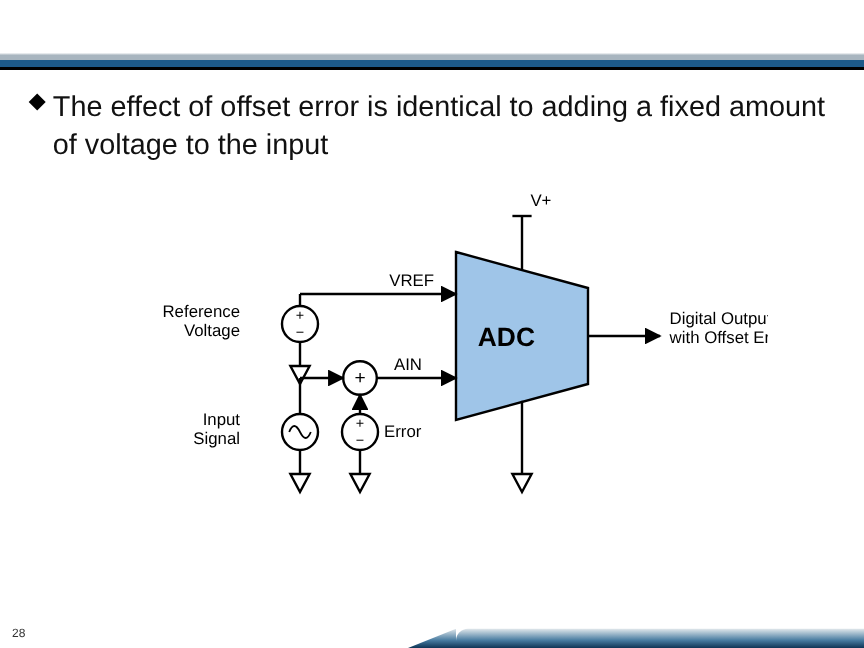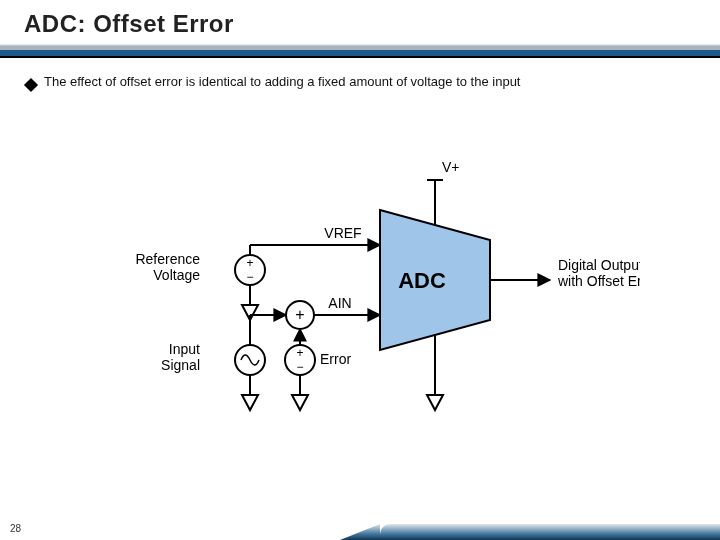--- a/index.html
+++ b/index.html
@@ -40,21 +40,21 @@
       #a8b5bf 2px, #a8b5bf 6px,
       #1d5a8a 6px, #1d5a8a 12px,
       #000000 12px, #000000 14px,
       #ffffff 14px);
   }
   .body-text {
     position: absolute;
     top: 74px;
     left: 44px;
     right: 24px;
-    font-size: 13px;
+    font-size: 24px;
     color: #111;
     line-height: 1.3;
   }
   .bullet-diamond {
     position: absolute;
     top: 80px;
     left: 26px;
     width: 10px;
     height: 10px;
     background: #000;
@@ -101,21 +101,20 @@
     height: 320px;
   }
   .diagram text {
     font-family: Arial, sans-serif;
   }
 </style>
 </head>
 <body>
 
 <div class="header">
-  <div class="title">ADC: Offset Error</div>
   <div class="header-border"></div>
 </div>
 
 <div class="bullet-diamond"></div>
 <div class="body-text">The effect of offset error is identical to adding a fixed amount of voltage to the input</div>
 
 <div class="diagram">
 <svg width="560" height="320" viewBox="0 0 560 320">
   <defs>
     <marker id="arrow" viewBox="0 0 10 10" refX="9" refY="5" markerWidth="7" markerHeight="7" orient="auto-start-reverse">

